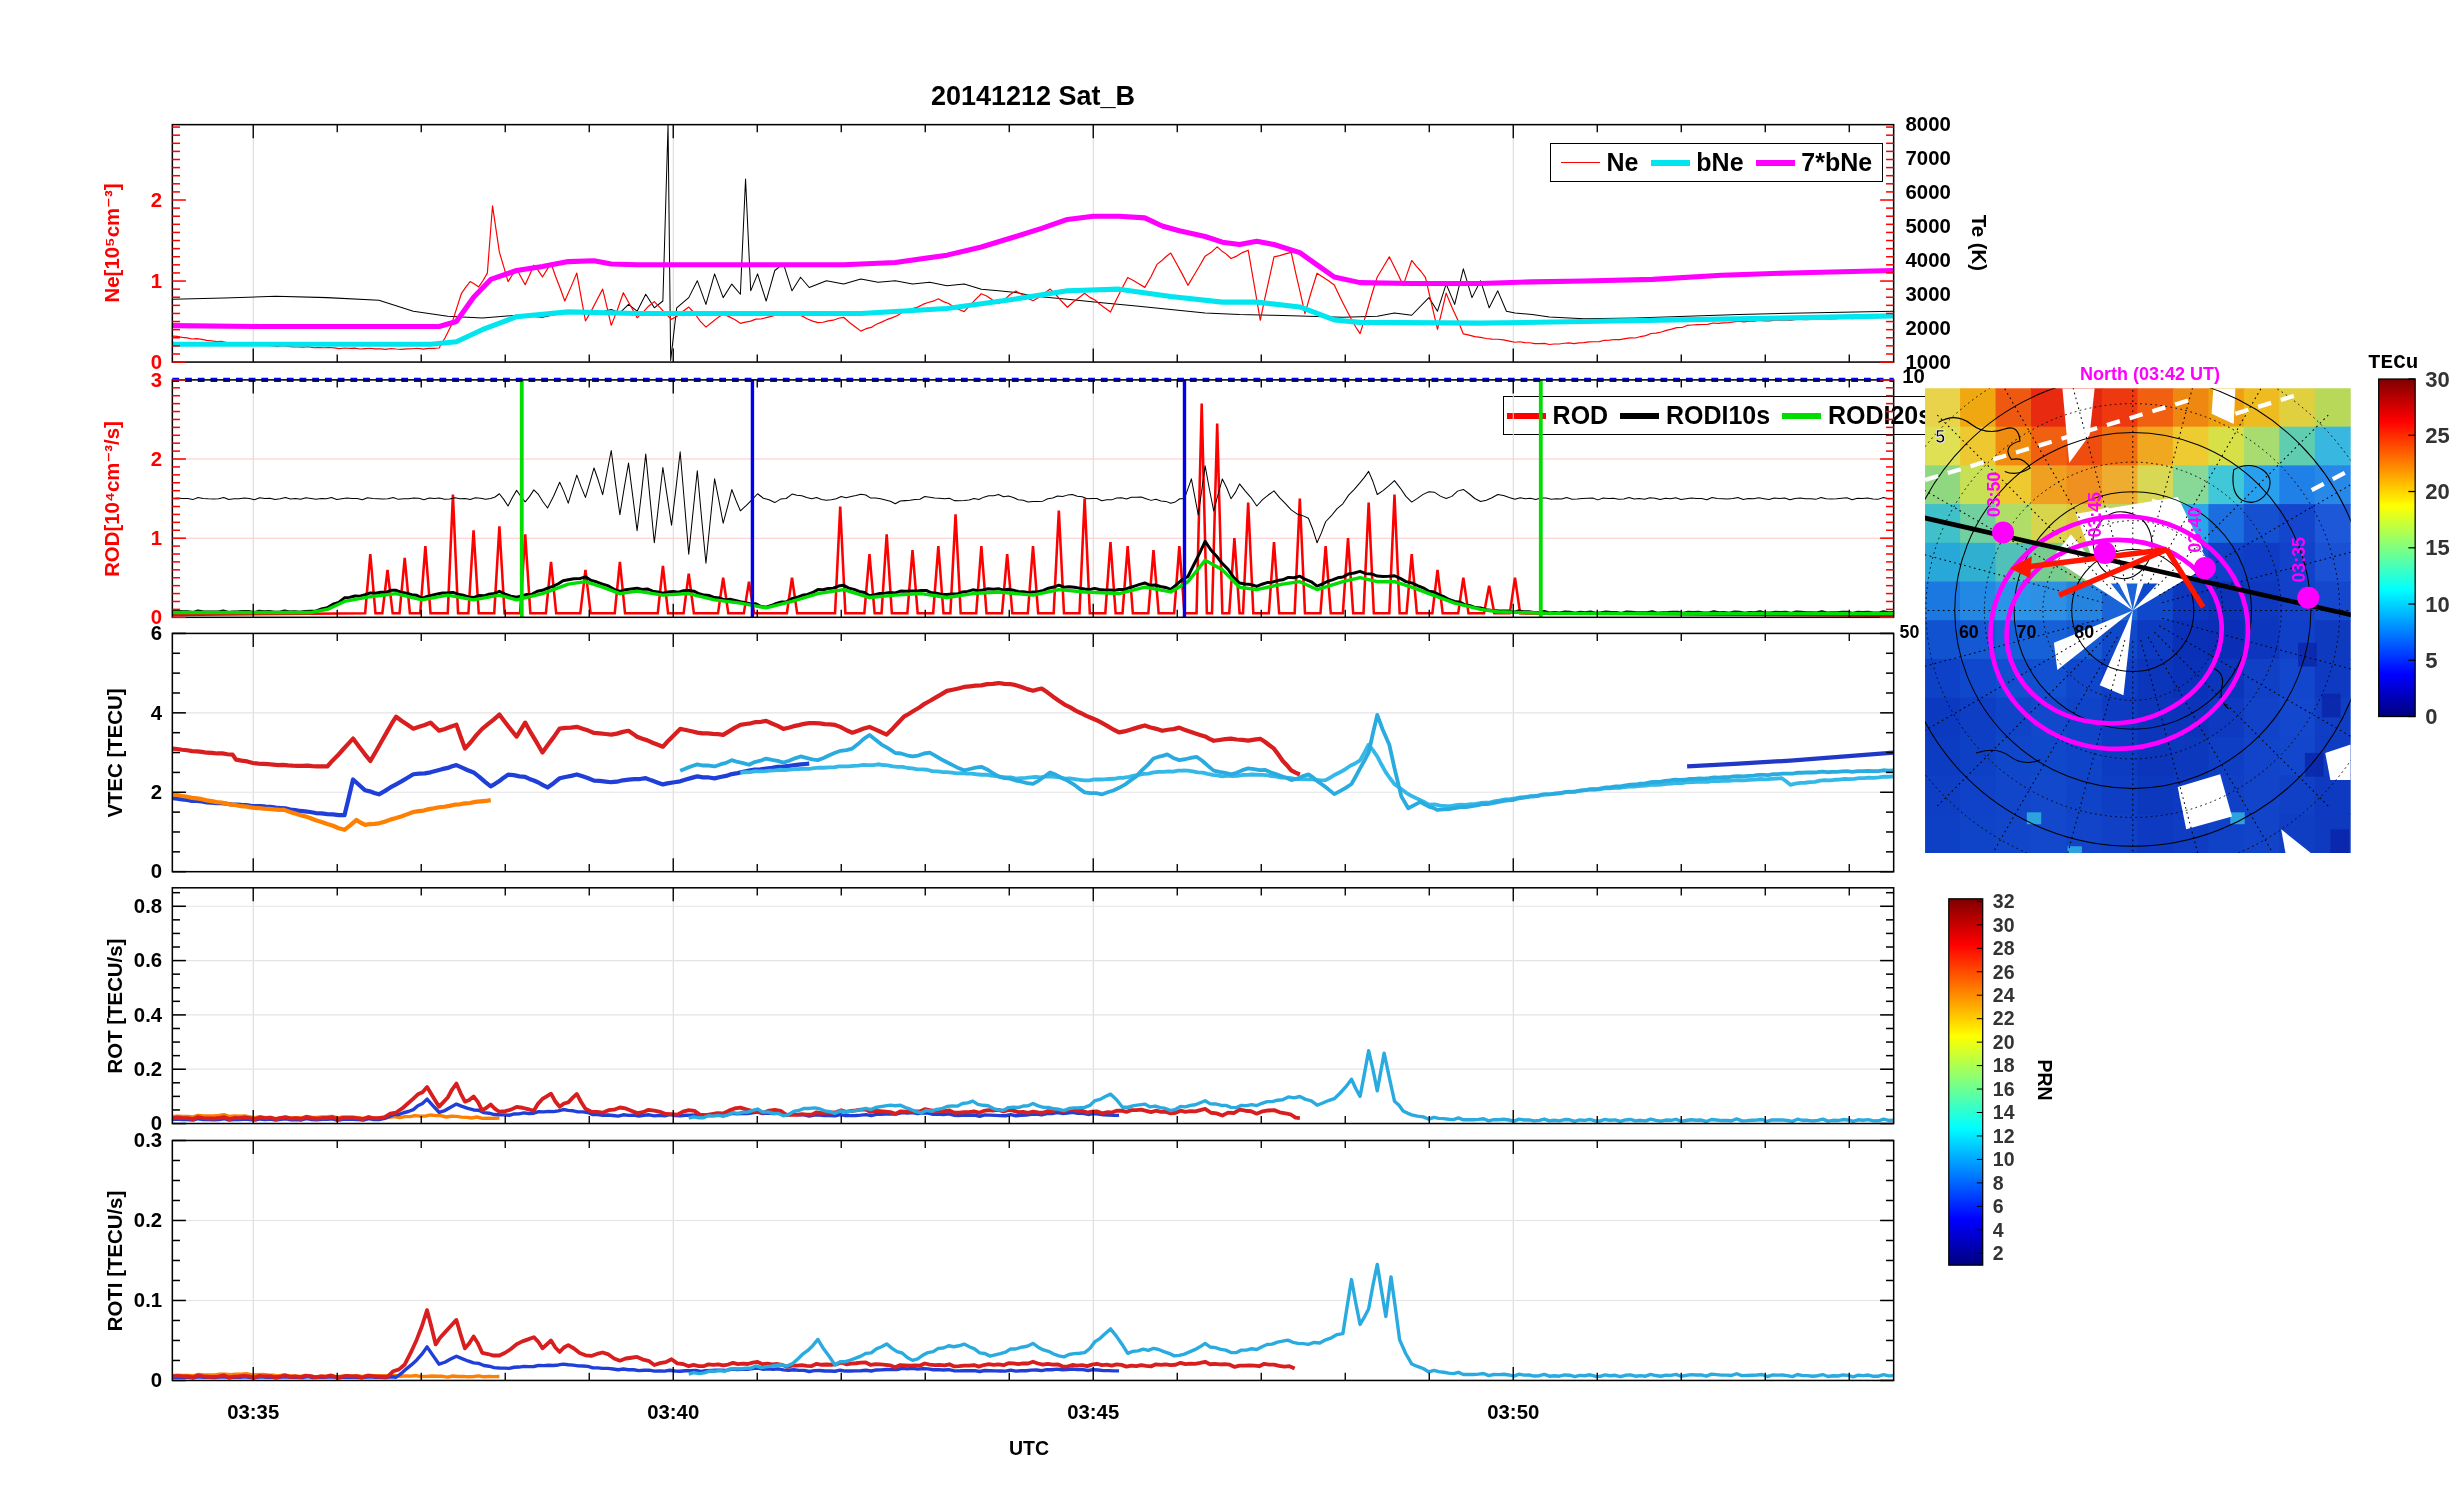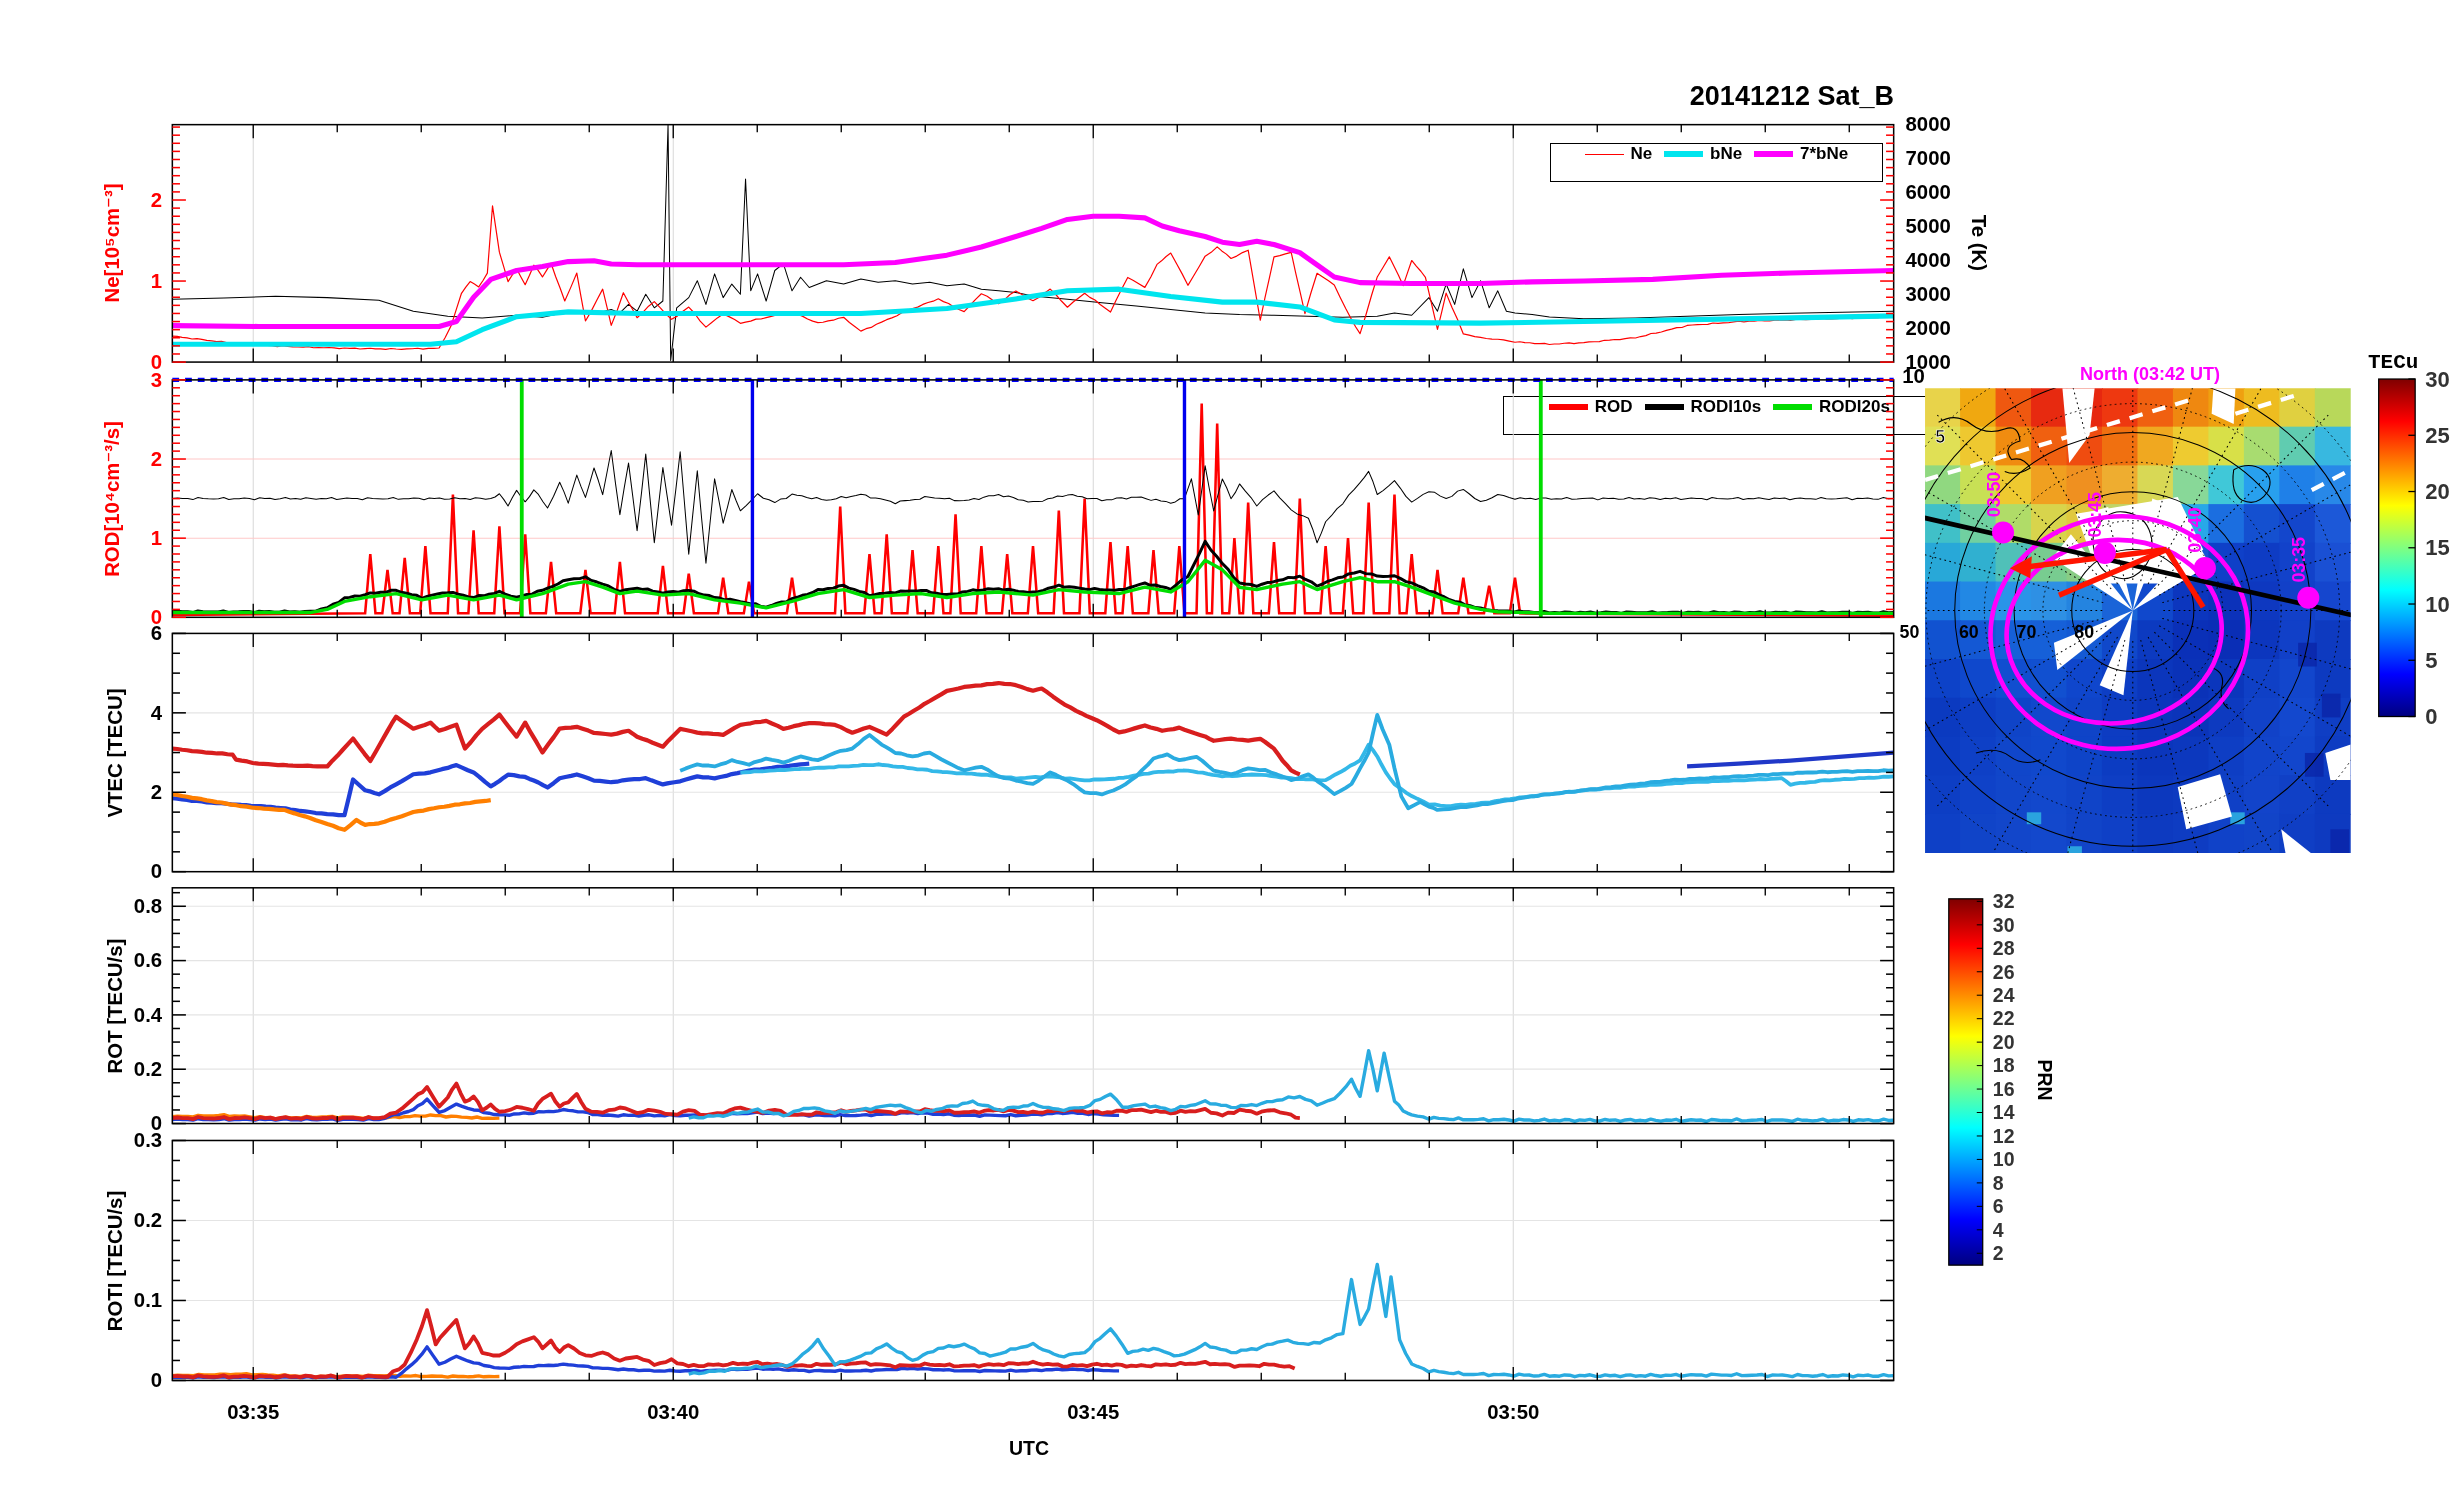--- a/index.html
+++ b/index.html
@@ -4,25 +4,25 @@
 <style>
   html,body{margin:0;padding:0;background:#ffffff;}
   #stage{position:relative;width:2462px;height:1489px;background:#ffffff;
          font-family:"Liberation Sans","DejaVu Sans",sans-serif;overflow:hidden;}
   svg{position:absolute;left:0;top:0;}
   .lbl{position:absolute;font-weight:bold;color:#000;white-space:nowrap;}
   .vlab{position:absolute;font-weight:bold;white-space:nowrap;
         transform:translate(-50%,-50%) rotate(-90deg);}
   .vlab90{position:absolute;font-weight:bold;white-space:nowrap;
         transform:translate(-50%,-50%) rotate(90deg);}
-  .legend{position:absolute;display:flex;align-items:flex-start;justify-content:center;
-          gap:12px;background:#fff;border:1.3px solid #000;font-weight:bold;font-size:17px;}
+  .legend{position:absolute;display:flex;align-items:center;justify-content:center;
+          gap:12px;background:#fff;border:1.3px solid #000;font-weight:bold;font-size:25px;}
   .legend .sw{display:inline-block;width:39px;}
   .legend .it{display:flex;align-items:center;gap:6.8px;}
-  .ttl{position:absolute;font-weight:bold;font-size:27px;text-align:right;}
+  .ttl{position:absolute;font-weight:bold;font-size:27px;text-align:center;}
 </style>
 </head>
 <body>
 
 <div id="stage">
   <div class="ttl" style="left:172px;top:81px;width:1722px;">20141212  Sat_B</div>
 
   <div class="vlab" style="left:112px;top:243px;color:#ff0000;font-size:20.4px;">Ne[10⁵cm⁻³]</div>
   <div class="vlab" style="left:112px;top:499px;color:#ff0000;font-size:20.4px;">ROD[10⁴cm⁻³/s]</div>
   <div class="vlab" style="left:115px;top:753px;font-size:20.4px;">VTEC [TECU]</div>

